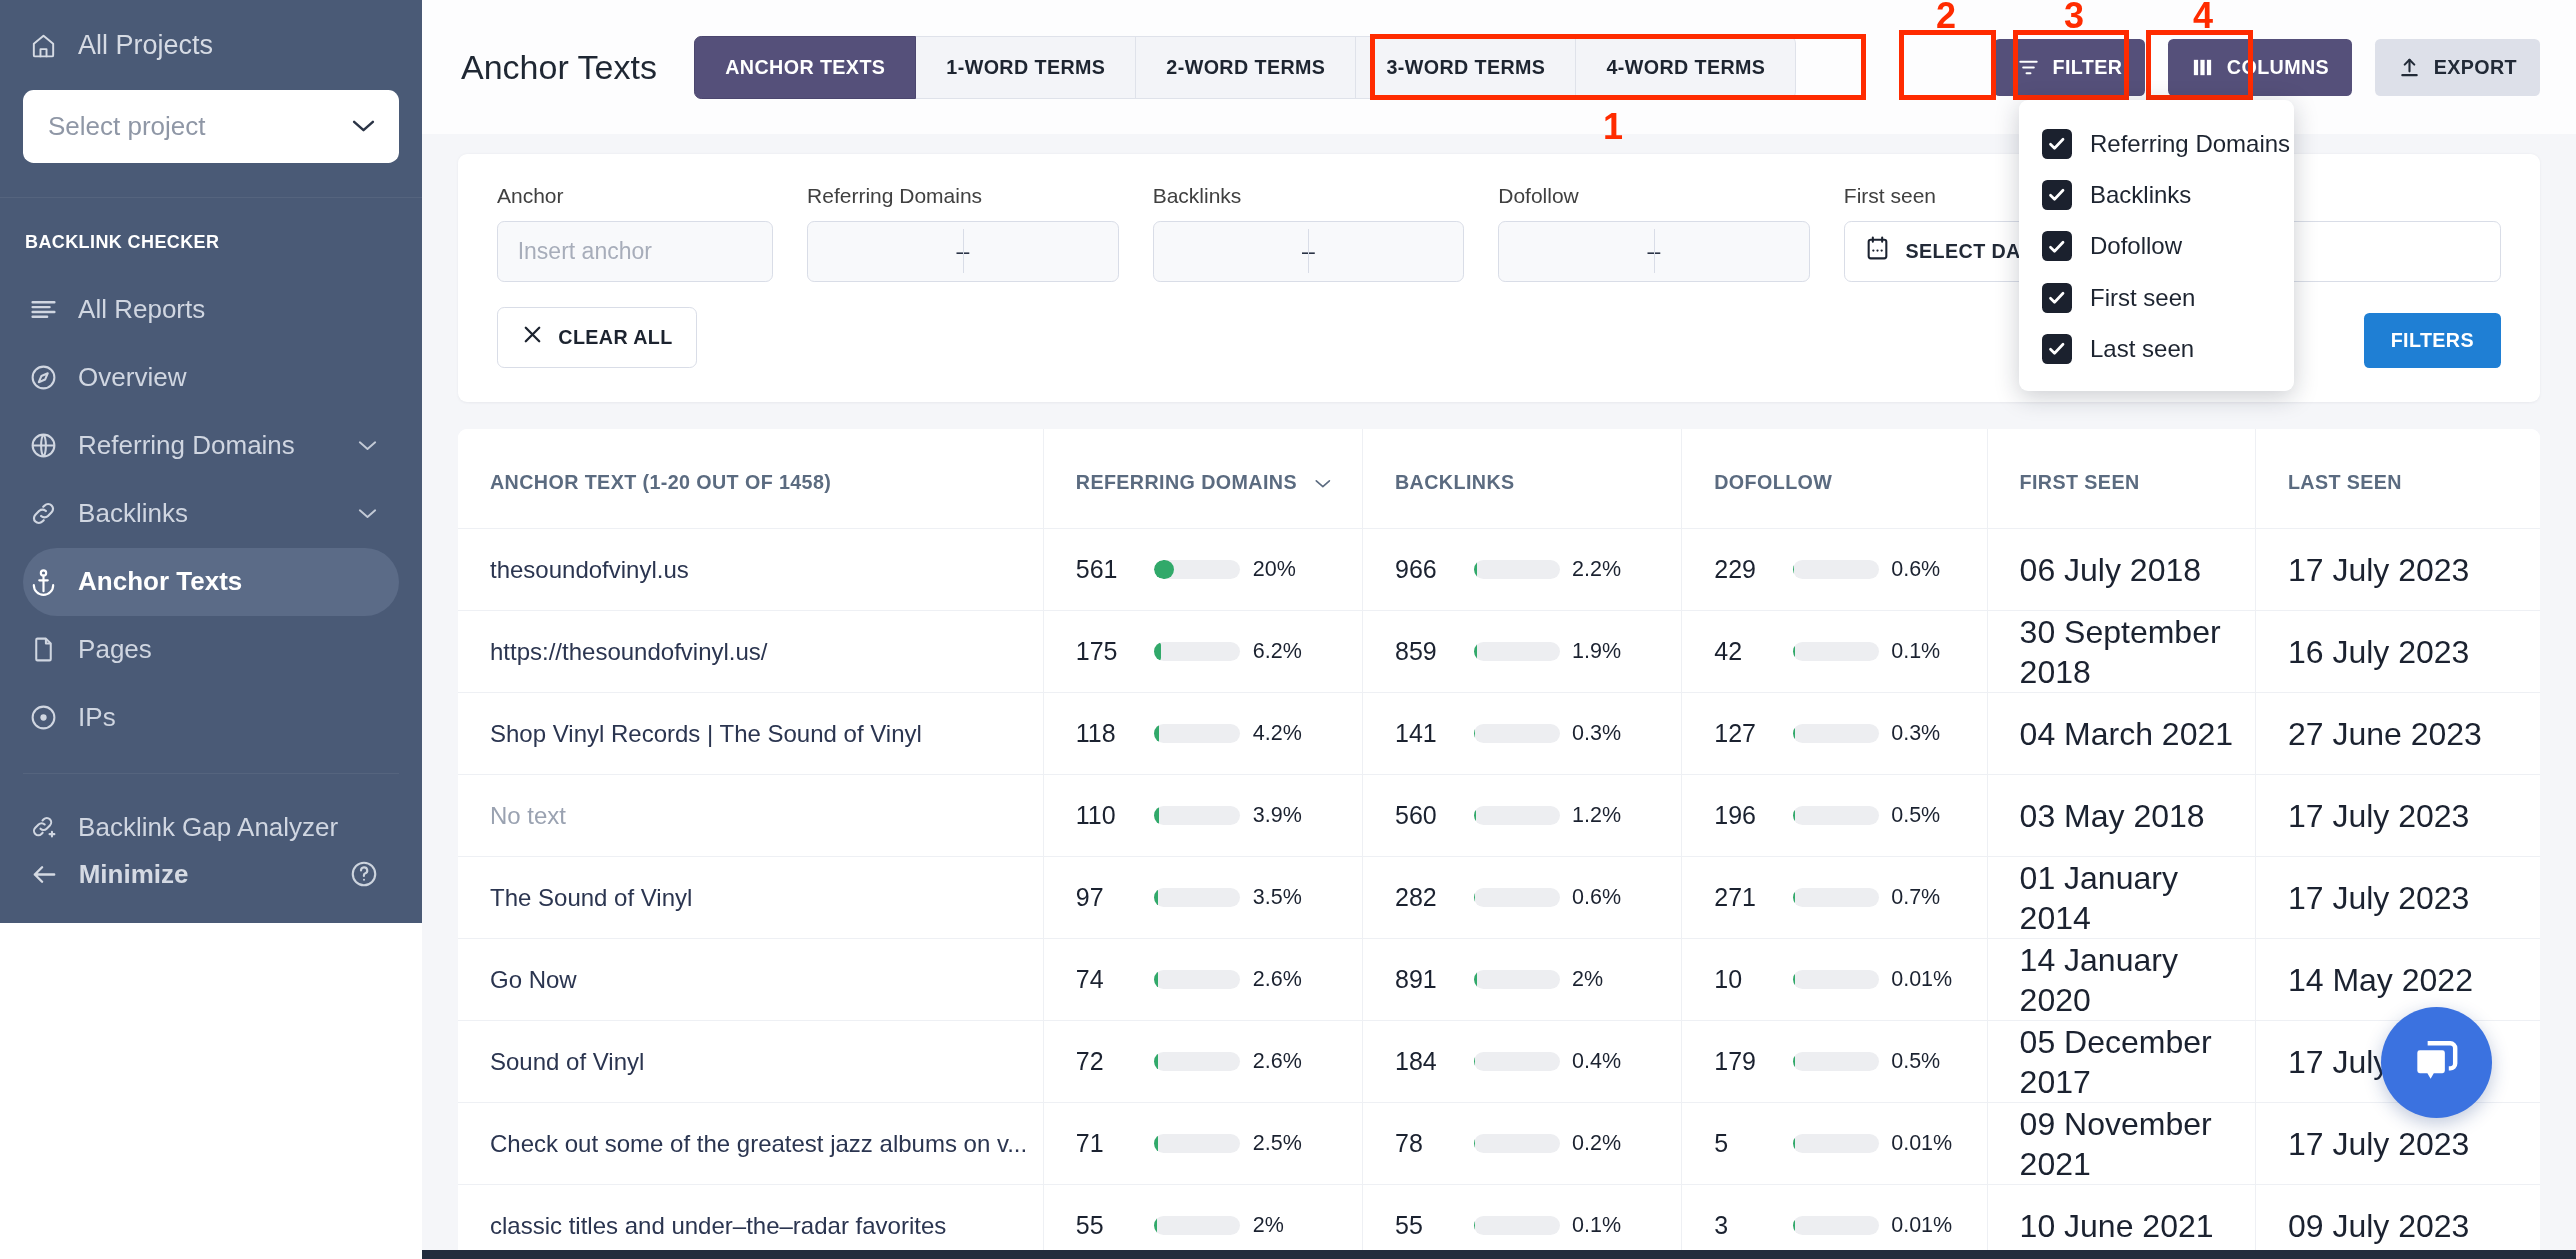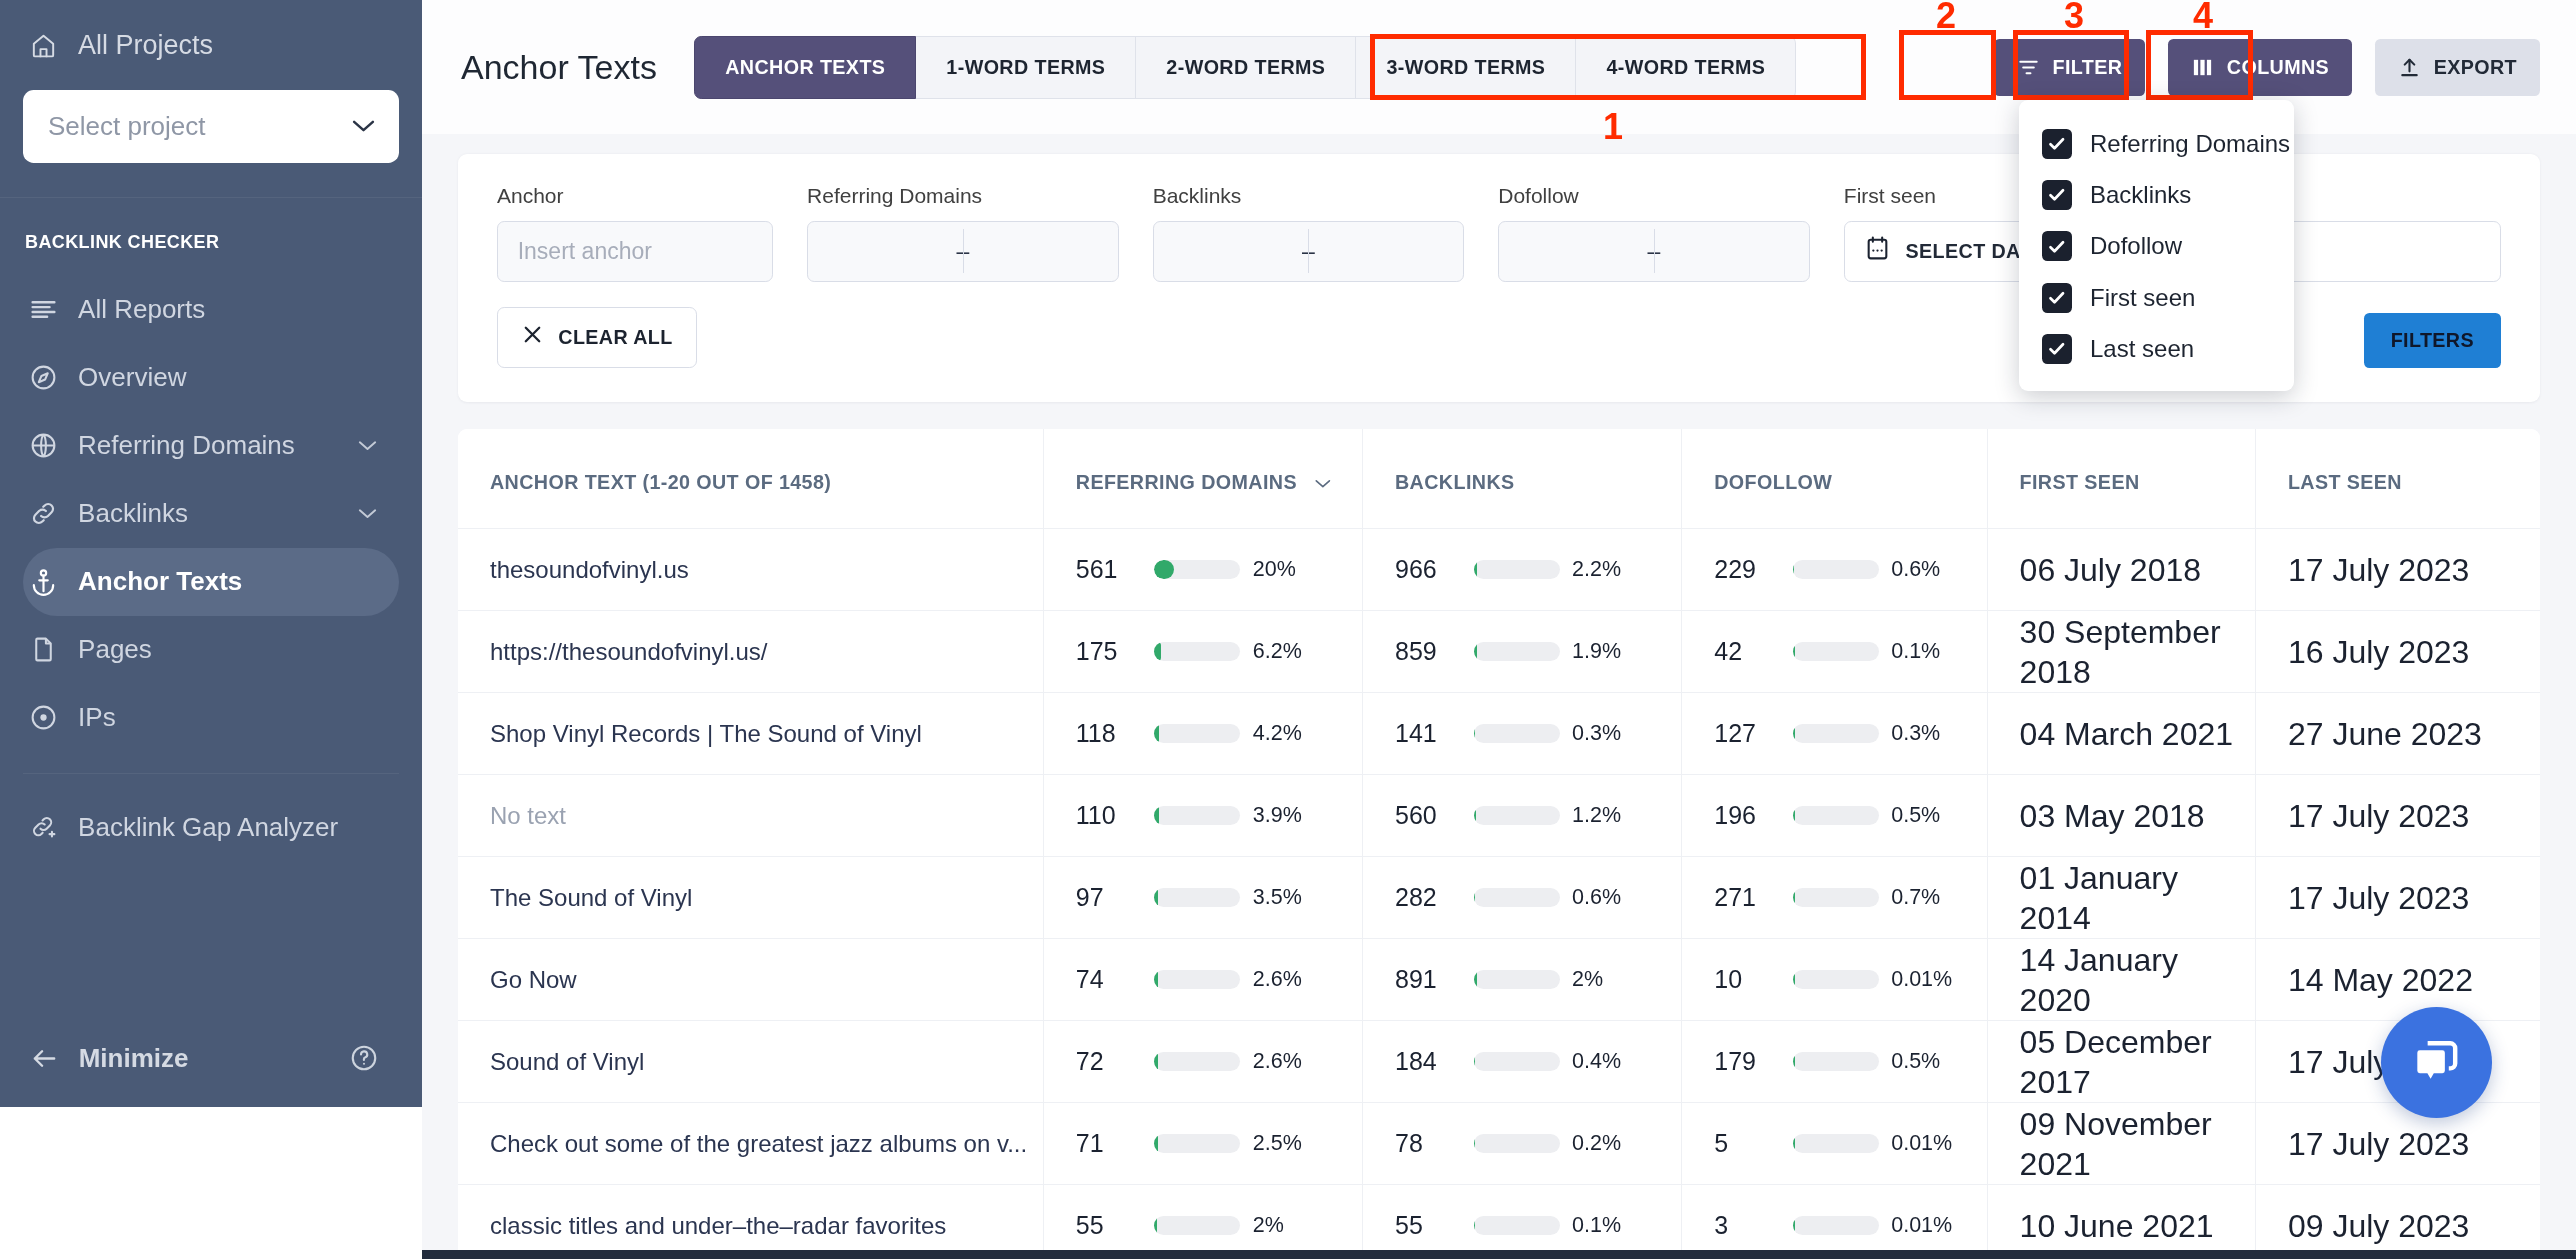--- a/index.html
+++ b/index.html
@@ -6,21 +6,21 @@
   html, body {
     width: 2576px; height: 1259px;
     font-family: "Liberation Sans", sans-serif;
     background: #ffffff;
     overflow: hidden;
   }
   .app { position: relative; width: 2576px; height: 1259px; display: flex; }
 
   
   .sidebar {
-    width: 422px; height: 1107px;
+    width: 422px; height: 923px;
     background: #4a5a76;
     color: #d3d9e3;
     flex: 0 0 422px;
     position: relative;
   }
   .sb-top { padding: 23px 23px 0 23px; }
   .sb-allprojects {
     display: flex; align-items: center; gap: 19.7px;
     padding: 7.2px 3.6px 7.2px 5.4px;
     font-size: 27px; color: #d6dbe4;
@@ -162,21 +162,21 @@
   .filter-row2 { display: flex; align-items: center; margin-top: 25px; }
   .clear-btn {
     height: 61px; border: 0.9px solid #d9dde7; border-radius: 7.2px; background: #fff;
     display: inline-flex; align-items: center; gap: 14.3px; padding: 0 23px;
     font-size: 19.7px; font-weight: 700; color: #1c232f; letter-spacing: 0.4px;
     cursor: pointer;
   }
   .clear-btn svg { width: 23px; height: 23px; }
   .apply-btn {
     position: absolute; right: 39px; bottom: 34px;
-    height: 55px; background: #1f7fd4; color: #0f172a; border-radius: 5.4px;
+    height: 55px; background: #1f7fd4; color: #ffffff; border-radius: 5.4px;
     display: flex; align-items: center; padding: 0 27px;
     font-size: 19.7px; font-weight: 700; letter-spacing: 0.4px; cursor: pointer;
   }
 
   
   .table-wrap {
     position: absolute; left: 36px; right: 36px; top: 429px;
     background: #ffffff; border-radius: 9px 9px 0 0;
     overflow: hidden;
   }

